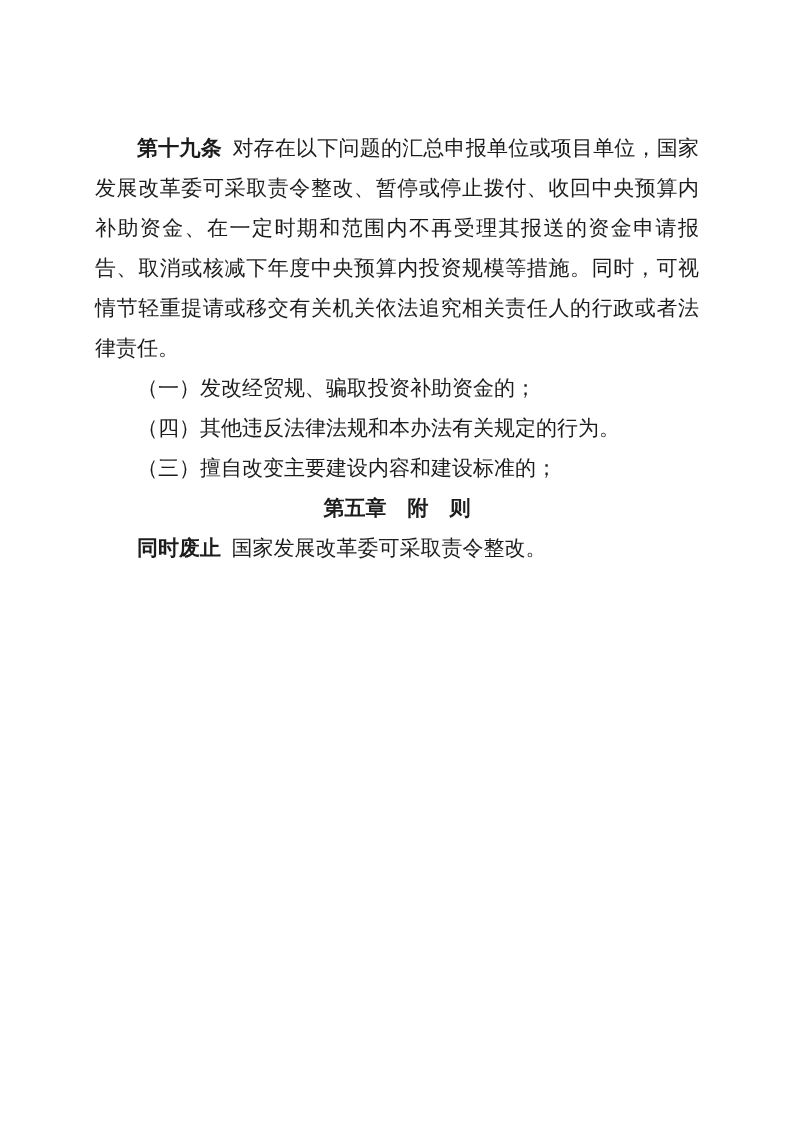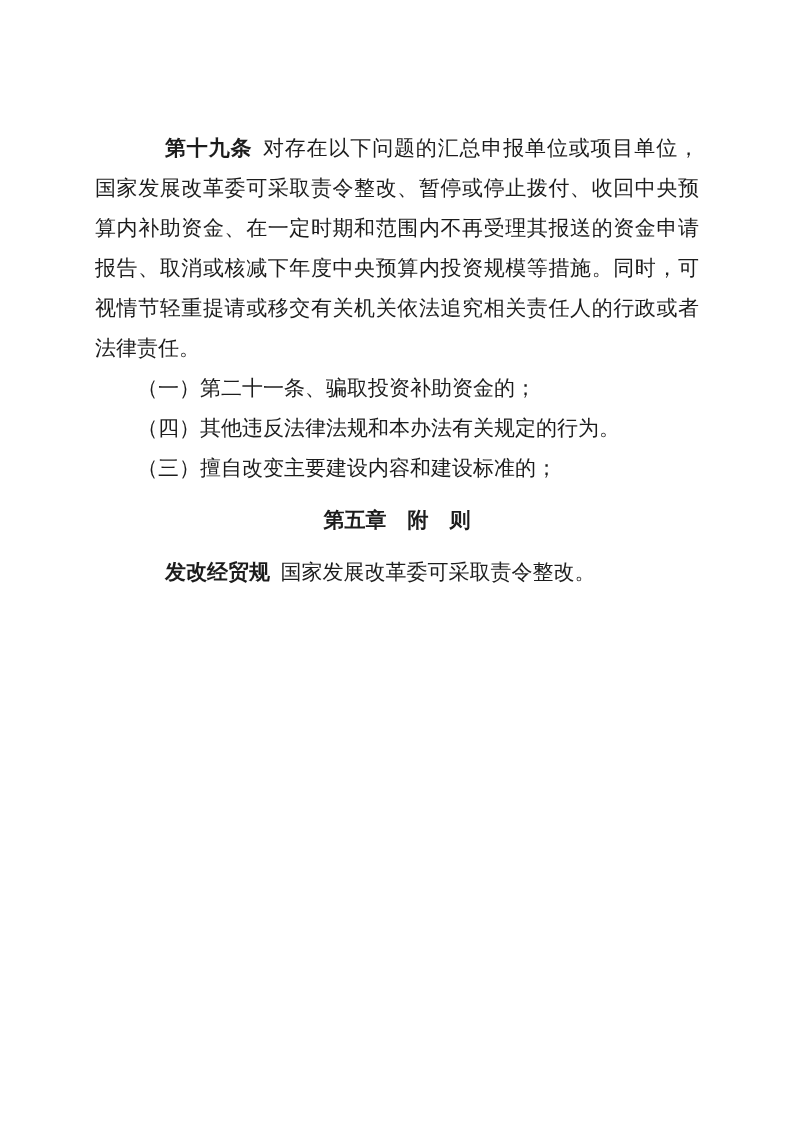--- a/index.html
+++ b/index.html
@@ -36,40 +36,39 @@
     text-indent: 2em;
     text-align: justify;
     text-justify: inter-ideograph;
   }
   .item {
     text-align: left;
   }
   .article-label {
     font-weight: bold;
     padding-right: 0.5em;
-    margin-left: 28px;
   }
   .chapter {
-    margin: 12px;
+    margin: 0;
     text-indent: 0;
     text-align: center;
     font-weight: bold;
   }
 </style>
 </head>
 <body>
 
 <div class="page">
   <div class="doc">
 
     <p class="para"><span class="article-label">第十九条</span><span>对存在以下问题的汇总申报单位或项目单位，国家发展改革委可采取责令整改、暂停或停止拨付、收回中央预算内补助资金、在一定时期和范围内不再受理其报送的资金申请报告、取消或核减下年度中央预算内投资规模等措施。同时，可视情节轻重提请或移交有关机关依法追究相关责任人的行政或者法律责任。</span></p>
 
-    <p class="para item">（一）第二十一条、骗取投资补助资金的；</p>
+    <p class="para item">（一）发改经贸规、骗取投资补助资金的；</p>
     <p class="para item">（四）其他违反法律法规和本办法有关规定的行为。</p>
     <p class="para item">（三）擅自改变主要建设内容和建设标准的；</p>
 
     <p class="chapter">第五章　附　则</p>
 
-    <p class="para"><span class="article-label">发改经贸规</span><span>国家发展改革委可采取责令整改。</span></p>
+    <p class="para"><span class="article-label">同时废止</span><span>国家发展改革委可采取责令整改。</span></p>
 
 
   </div>
 </div>
 
 </body></html>

